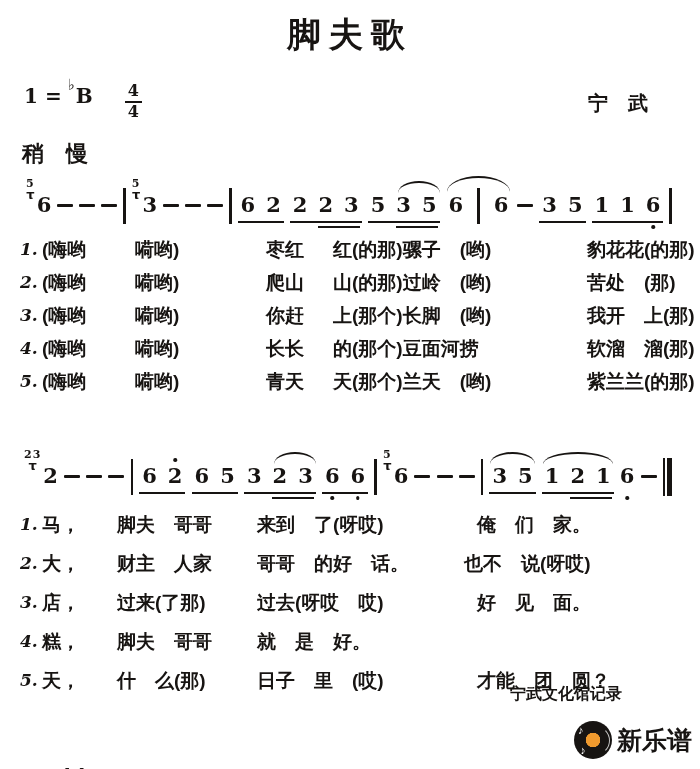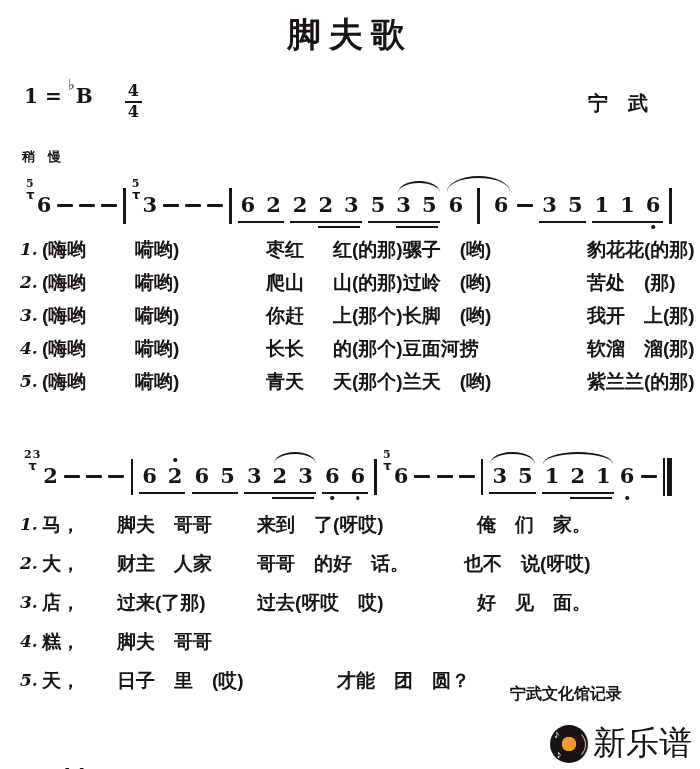--- a/index.html
+++ b/index.html
@@ -13,21 +13,21 @@
   #title{position:absolute;top:12px;left:0;width:100%;text-align:center;
     font-size:34px;font-weight:bold;letter-spacing:8px;}
   #keysig{position:absolute;top:86px;left:24px;display:flex;align-items:flex-start;
     font-family:"DejaVu Serif",serif;font-weight:bold;font-size:20px;line-height:1;}
   #keysig .flat{font-size:15px;position:relative;top:-8px;margin:0 1px 0 6px;}
   .meter{display:inline-block;text-align:center;margin-left:32px;font-size:16px;
     line-height:1.05;position:relative;top:-3px;}
   .meter .mt{display:block;border-bottom:2px solid #171412;padding:0 3px 1px;}
   .meter .mb{display:block;padding-top:1px;}
   #region{position:absolute;top:90px;right:52px;font-size:20px;font-weight:bold;}
-  #tempo{position:absolute;top:148px;left:22px;font-size:13px;font-weight:bold;}
+  #tempo{position:absolute;top:139px;left:22px;font-size:22px;font-weight:bold;}
 
   
   .mline{position:absolute;display:flex;justify-content:space-between;align-items:flex-start;}
   #mline1{top:193px;left:26px;width:646px;}
   #mline2{top:464px;left:24px;width:648px;text-align:center;}
   .note{font-family:"DejaVu Serif",serif;font-weight:bold;font-size:21px;
     line-height:24px;position:relative;}
   .note.high::before{content:"";position:absolute;top:-6px;left:50%;transform:translateX(-50%);
     width:3.5px;height:3.5px;border-radius:50%;background:#171412;}
   .note.low::after{content:"";position:absolute;top:calc(100% + 8px);left:50%;transform:translateX(-50%);
@@ -69,21 +69,21 @@
   #pagenum{position:absolute;top:722px;left:30px;font-family:"DejaVu Serif",serif;
     font-weight:bold;font-style:italic;font-size:18px;letter-spacing:2px;margin-top:43px;}
   #logo{position:absolute;top:721px;right:8px;display:flex;align-items:center;gap:5px;}
   .disc{width:38px;height:38px;border-radius:50%;position:relative;flex:0 0 auto;
     background:radial-gradient(circle at 50% 50%, #f09a2e 0 7px, #171412 7.5px 100%);}
   .disc .nt{position:absolute;color:#ffffff;font-size:11px;line-height:1;font-style:normal;}
   .disc .nt1{left:4px;top:4px;}
   .disc .nt2{left:6px;bottom:3px;transform:rotate(-12deg);}
   .disc::after{content:"";position:absolute;right:2px;top:5px;width:27px;height:27px;border-radius:50%;
     border:1.5px solid transparent;border-right-color:rgba(255,255,255,.75);}
-  .logo-text{font-size:33px;font-weight:400;}
+  .logo-text{font-size:25px;font-weight:700;}
 </style>
 </head>
 <body>
 
 <div class="page">
 
   <div id="title">脚夫歌</div>
 
   <div id="keysig">
     <span>1 = </span>
@@ -268,24 +268,26 @@
         <span class="vnum">3.</span>
         <span class="cell c0">店，</span>
         <span class="cell c1">过来(了那)</span>
         <span class="cell c2">过去(呀哎　哎)</span>
         <span class="cell c3">好　见　面。</span>
       </div>
       <div class="lyr-row">
         <span class="vnum">4.</span>
         <span class="cell c0">糕，</span>
         <span class="cell c1">脚夫　哥哥</span>
+        <span class="cell c3">就　是　好。</span>
       </div>
       <div class="lyr-row">
         <span class="vnum">5.</span>
         <span class="cell c0">天，</span>
+        <span class="cell c1">什　么(那)</span>
         <span class="cell c2">日子　里　(哎)</span>
         <span class="cell c3">才能　团　圆？</span>
       </div>
     </div>
 
   <div id="credit">宁武文化馆记录</div>
   <div id="pagenum">— 44 —</div>
 
   <div id="logo">
     <span class="disc">

